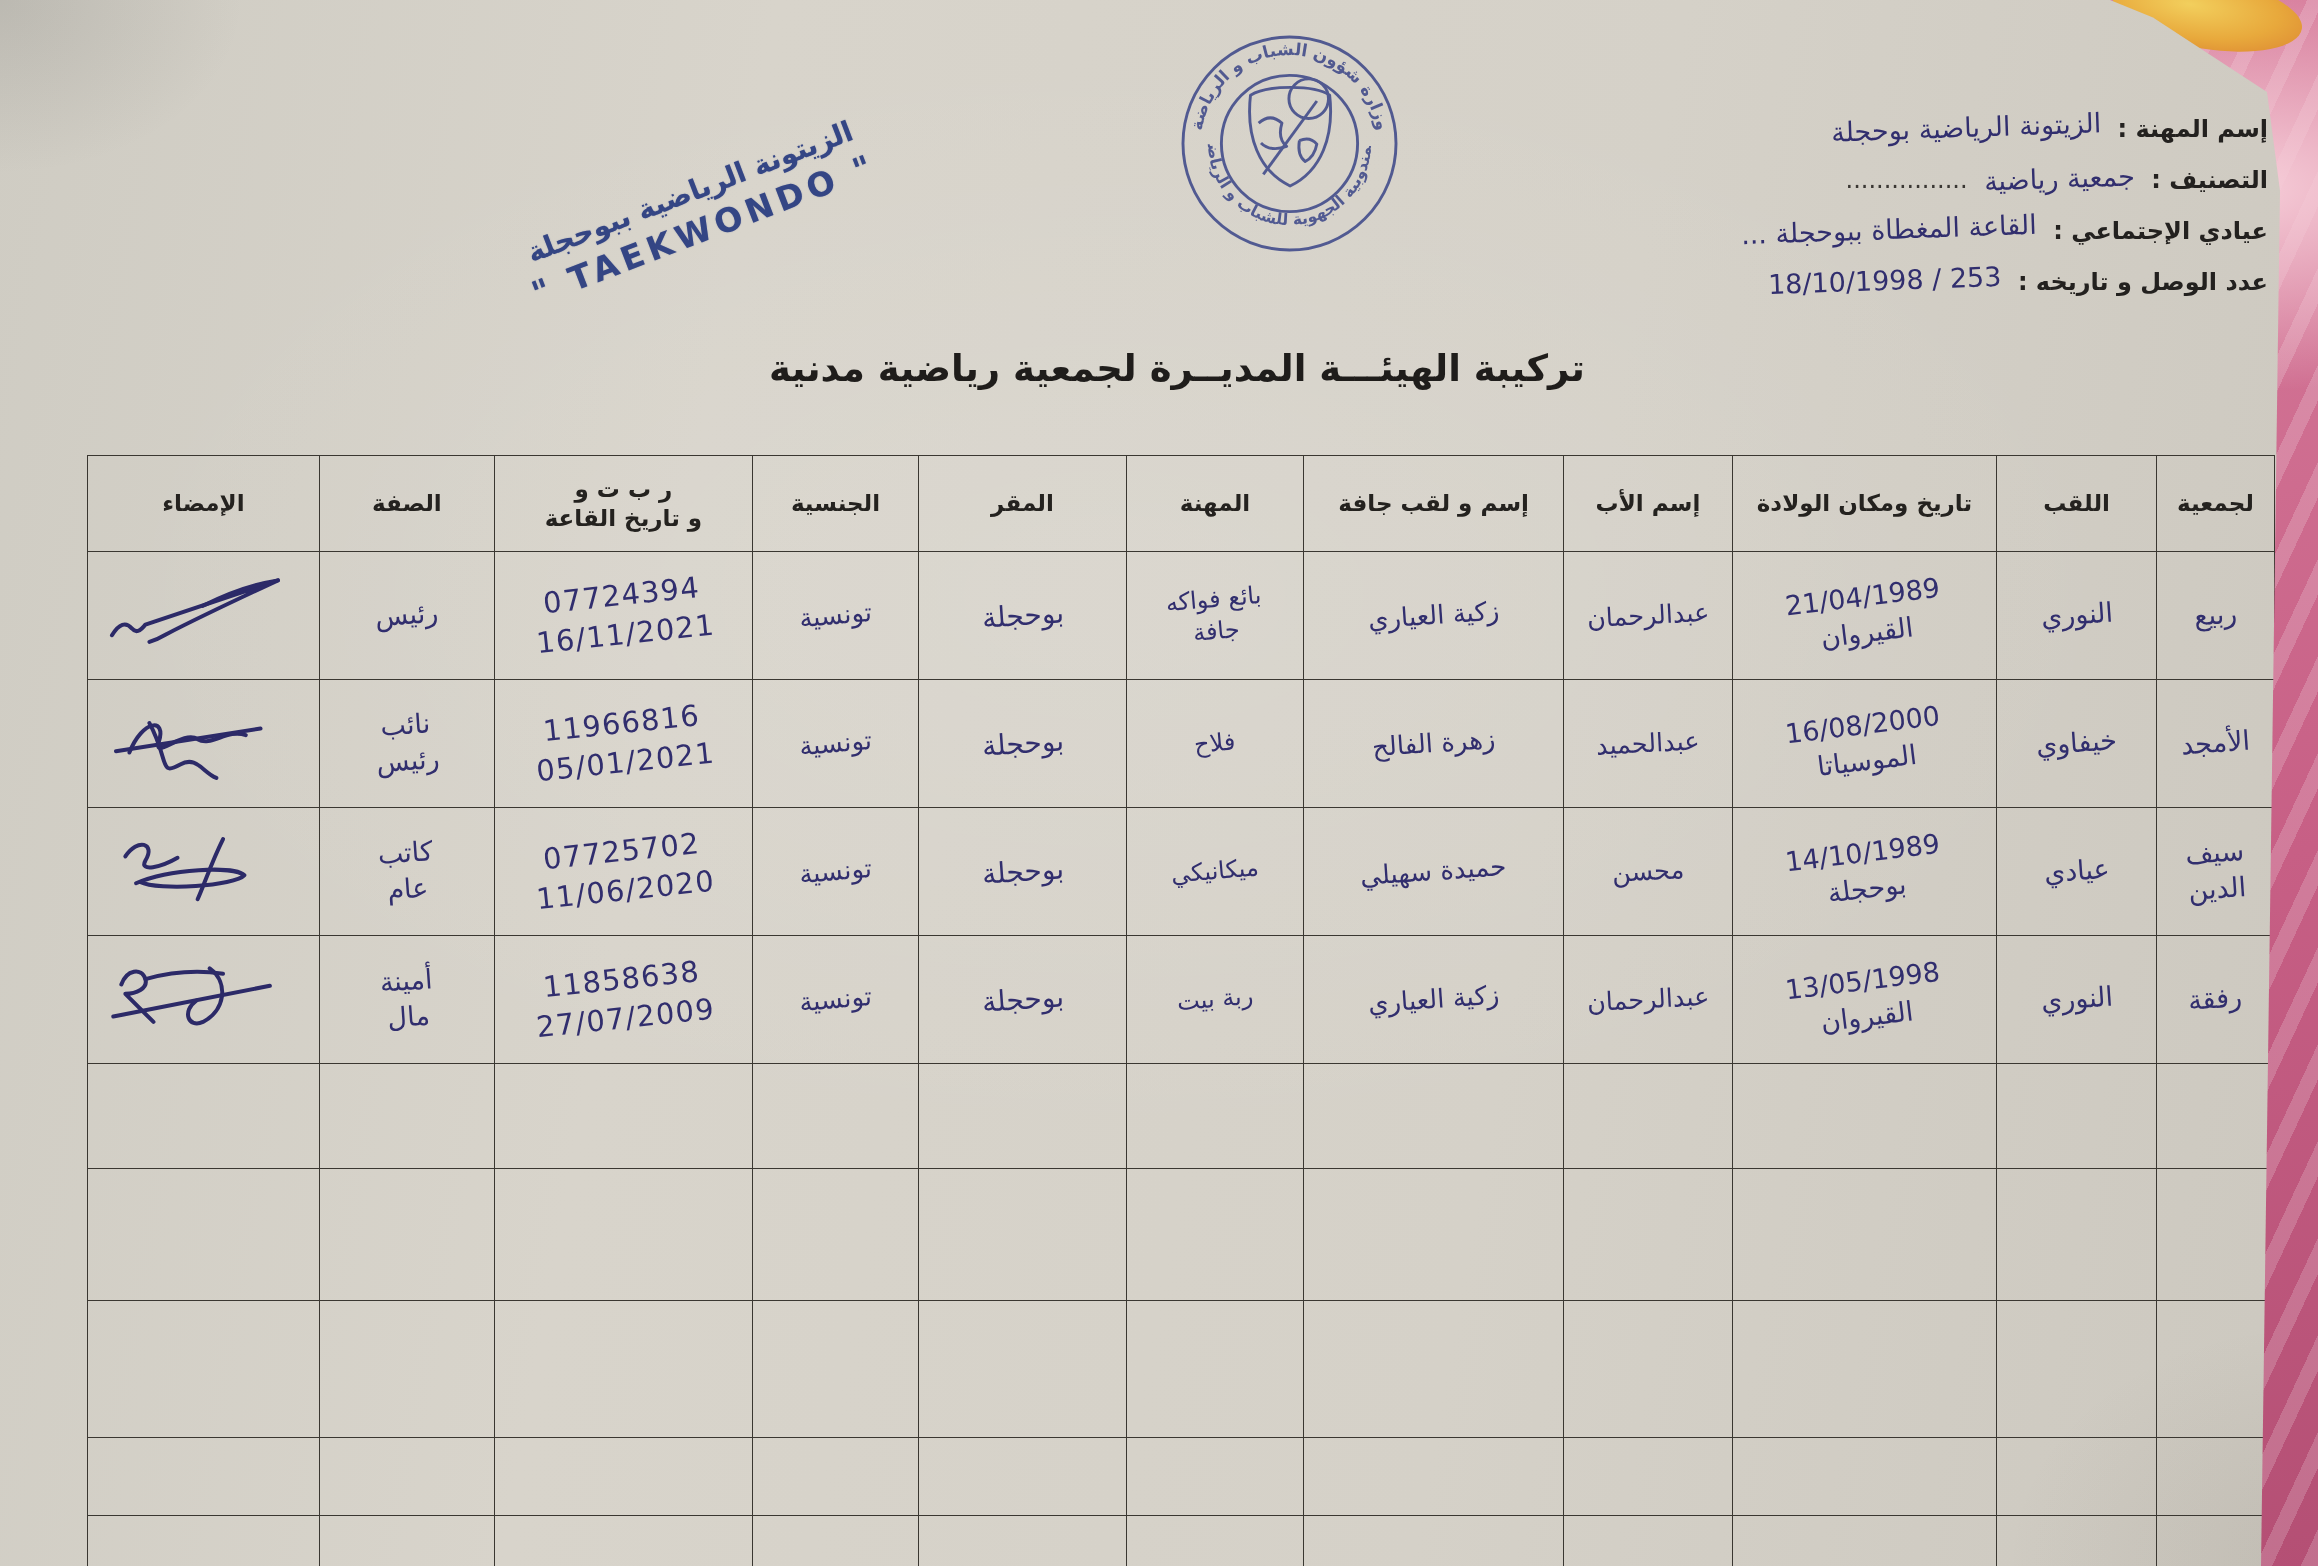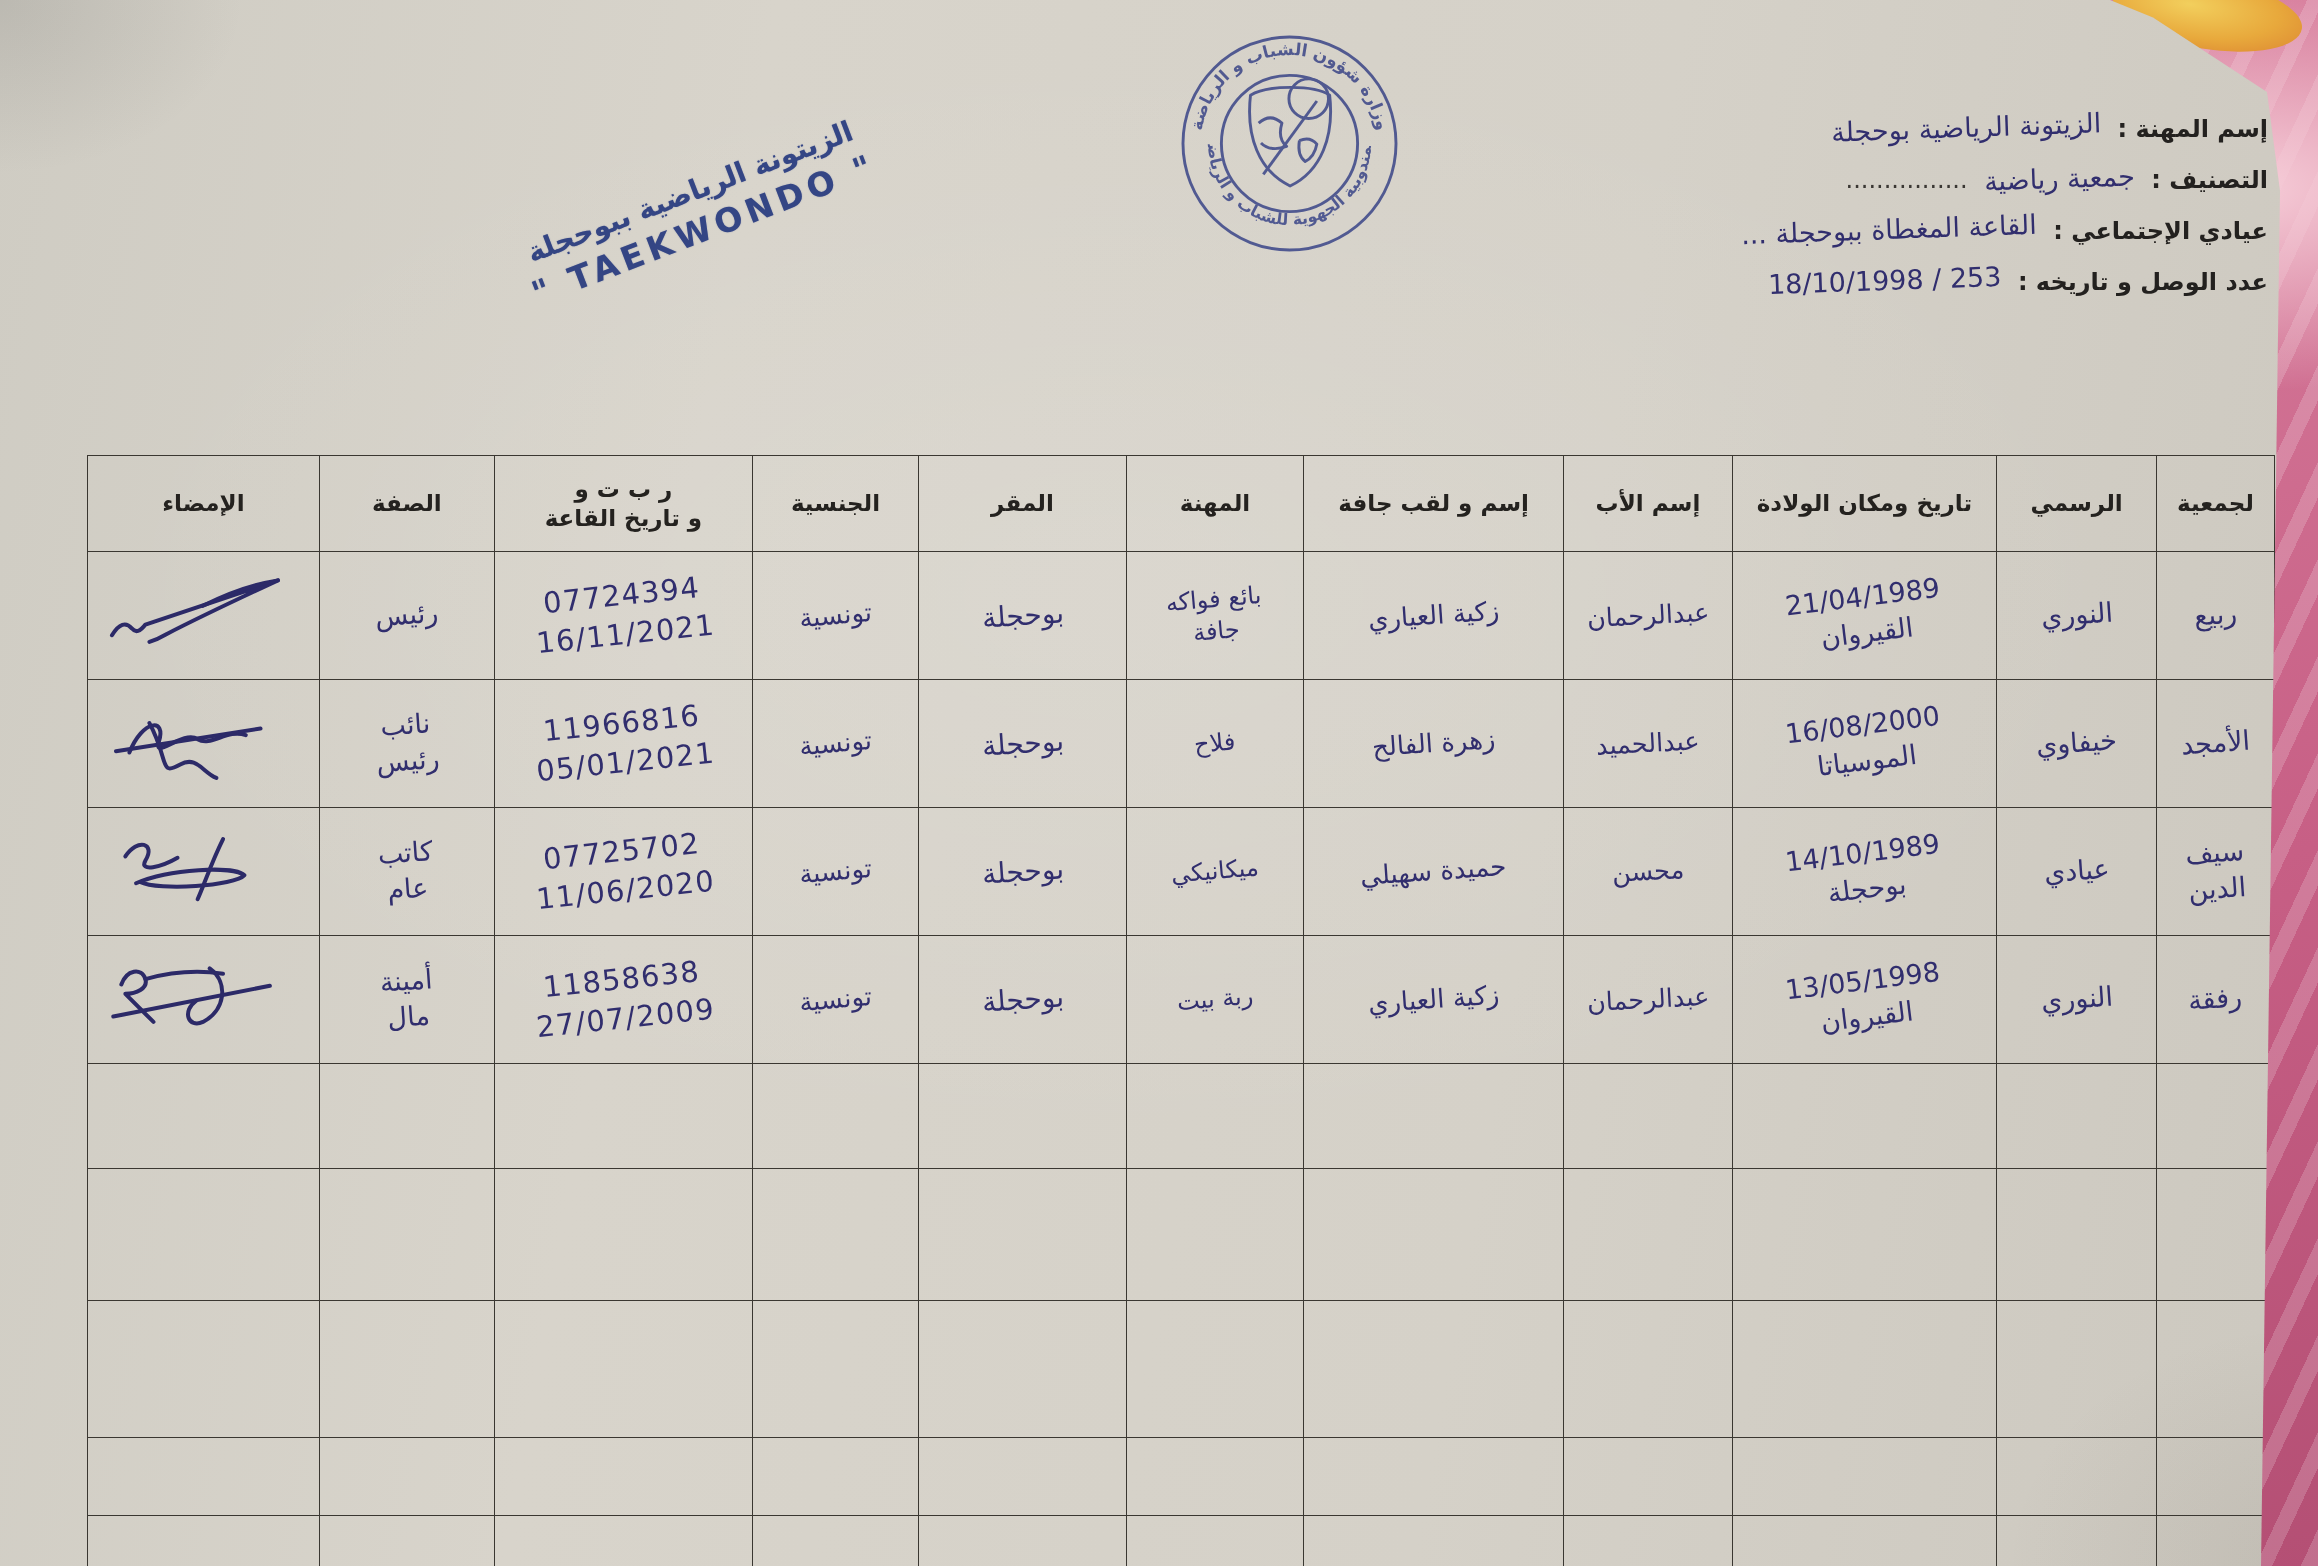--- a/index.html
+++ b/index.html
@@ -116,39 +116,40 @@
       <div class="info-line">
         <span>عيادي الإجتماعي :</span>
         <span class="hand">القاعة المغطاة ببوحجلة ...</span>
       </div>
       <div class="info-line">
         <span>عدد الوصل و تاريخه :</span>
         <span class="hand ltr">18/10/1998 / 253</span>
       </div>
     </div>
 
+    <h1 class="title">تركيبة الهيئـــة المديــرة لجمعية رياضية مدنية</h1>
 
     <table class="roster">
       <colgroup>
         <col style="width:5.4%">
           <col style="width:7.3%">
           <col style="width:12.1%">
         <col style="width:7.7%">
           <col style="width:11.9%">
           <col style="width:8.1%">
         <col style="width:9.5%">
           <col style="width:7.6%">
           <col style="width:11.8%">
         <col style="width:8.0%">
           <col style="width:10.6%">
       </colgroup>
       <thead>
         <tr>
           <th>لجمعية</th>
-          <th>الرسمي</th>
+          <th>اللقب</th>
           <th>تاريخ ومكان الولادة</th>
           <th>إسم الأب</th>
           <th>إسم و لقب جافة</th>
           <th>المهنة</th>
           <th>المقر</th>
           <th>الجنسية</th>
           <th>ر ب ت و
 و تاريخ القاعة</th>
           <th>الصفة</th>
           <th>الإمضاء</th>

